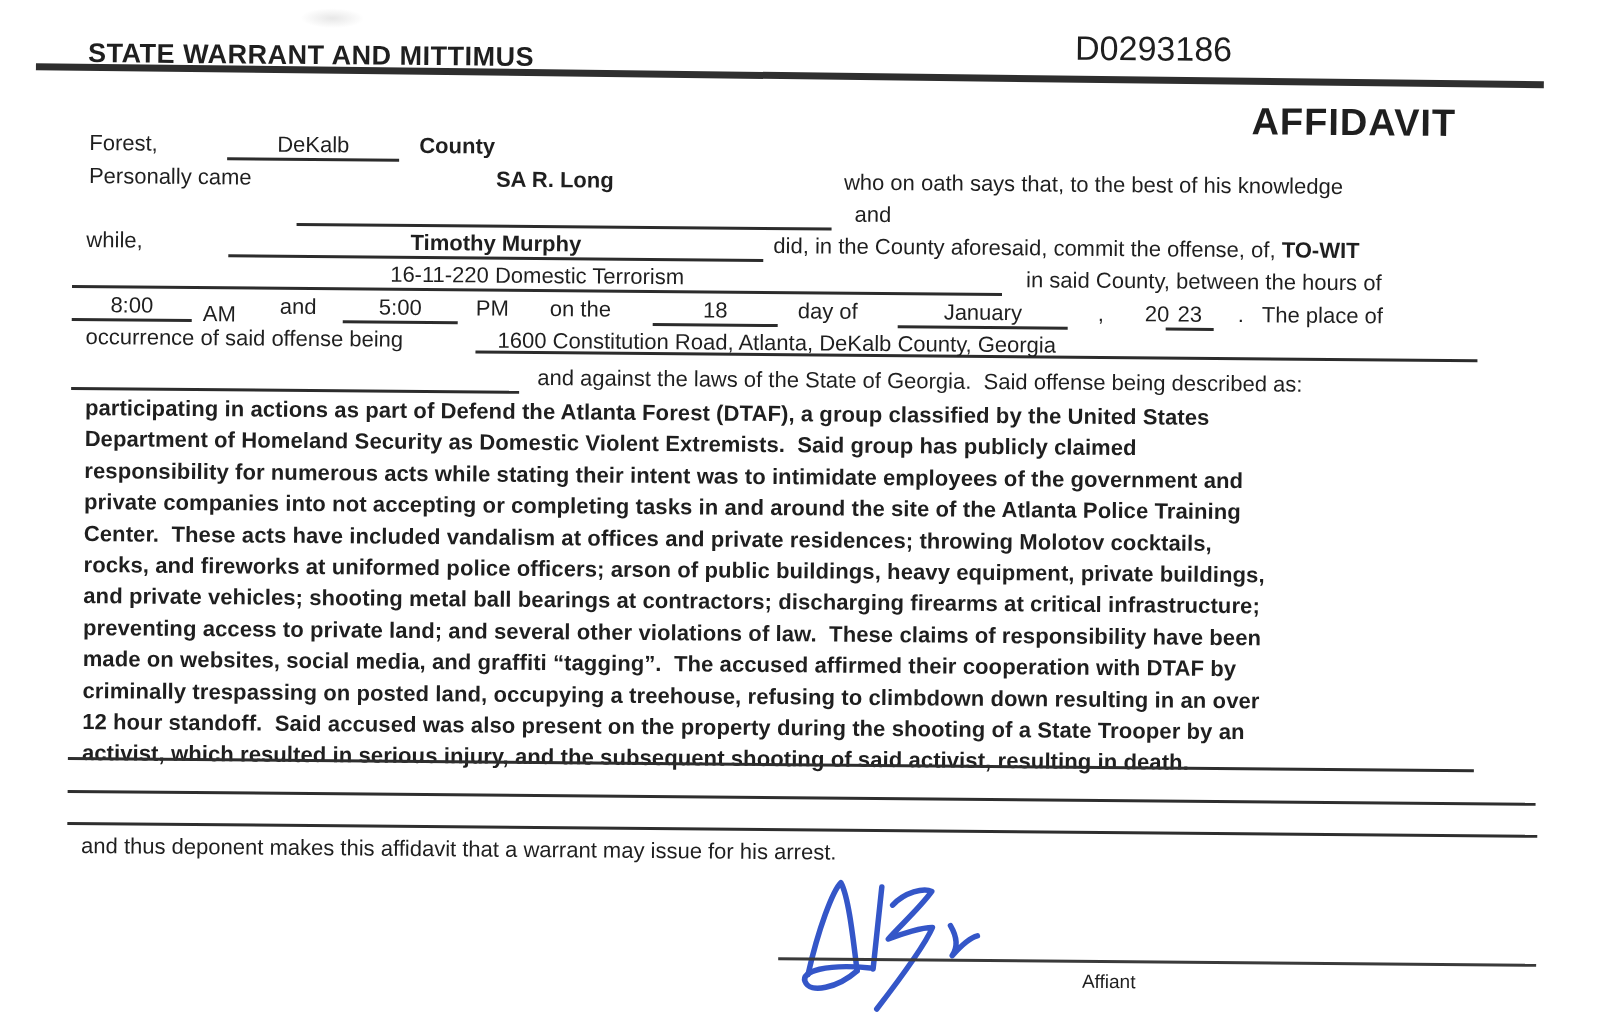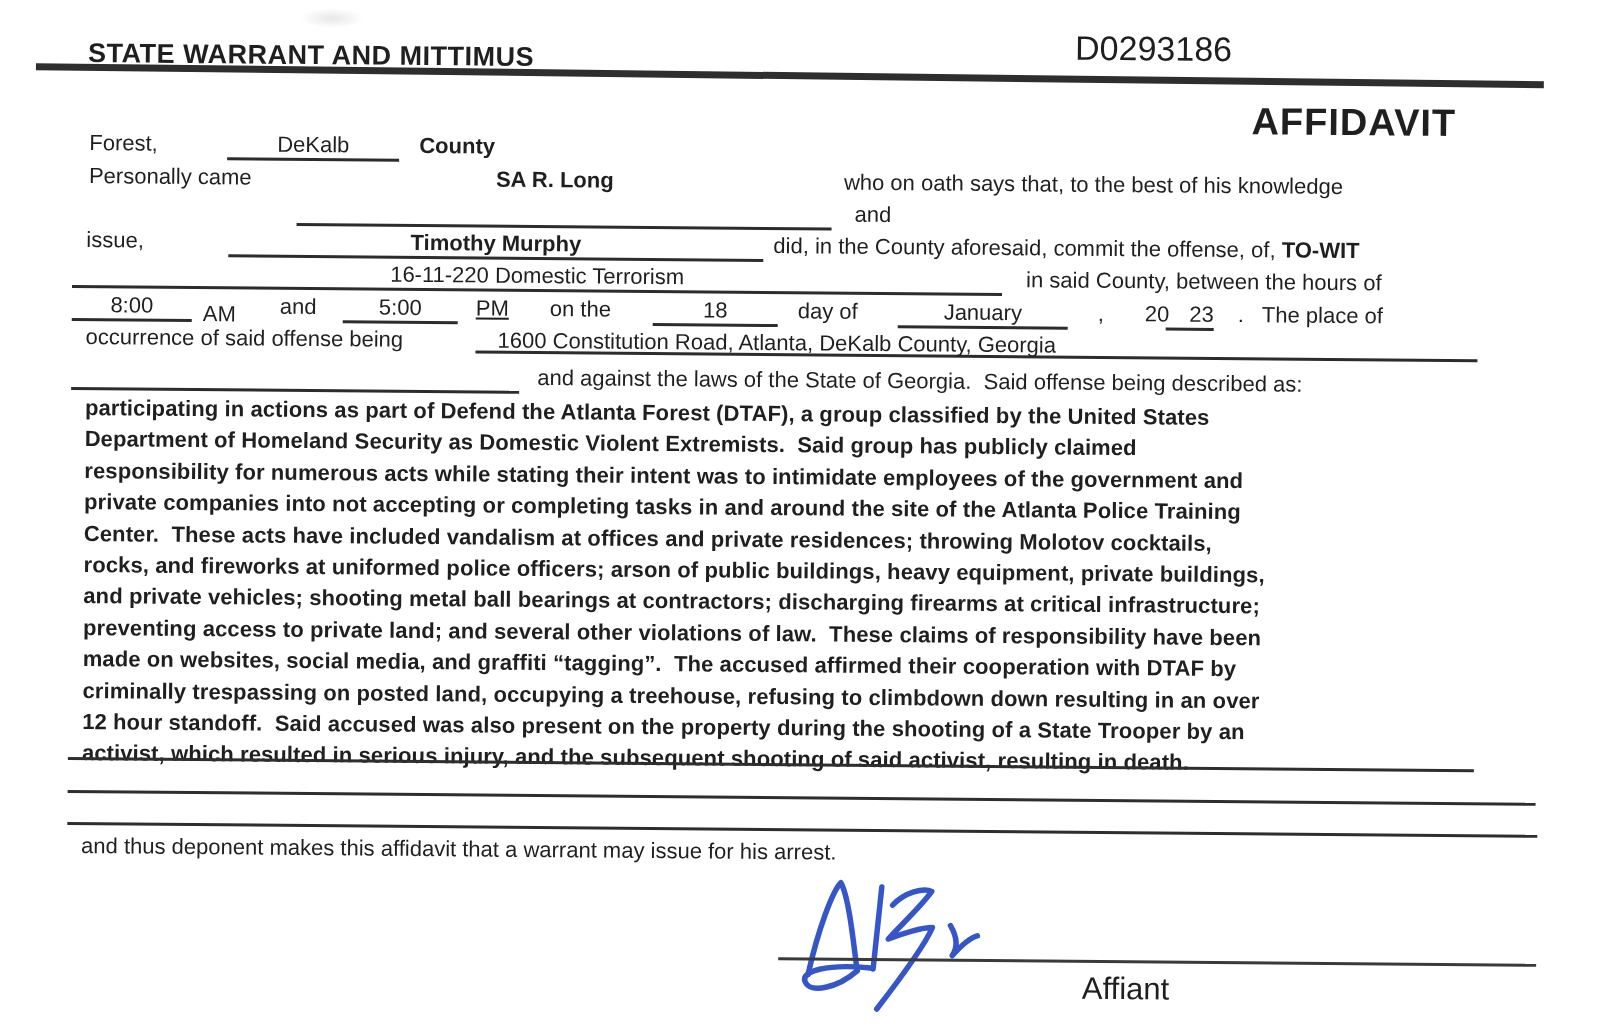--- a/index.html
+++ b/index.html
@@ -36,39 +36,39 @@
   <div class="field" style="left:228px;top:130px;width:172px;">DeKalb</div>
   <div class="abs t22" style="left:420px;top:130px;font-weight:bold;">County</div>
 
   <div class="abs t22" style="left:90px;top:163px;">Personally came</div>
   <div class="abs t22 b" style="left:497px;top:163px;">SA R. Long</div>
   <div class="abs t22" style="left:845px;top:163px;">who on oath says that, to the best of his knowledge</div>
 
   <div class="field" style="left:298px;top:195px;width:535px;"></div>
   <div class="abs t22" style="left:856px;top:195px;">and</div>
 
-  <div class="abs t22" style="left:88px;top:227px;">issue,</div>
+  <div class="abs t22" style="left:88px;top:227px;">while,</div>
   <div class="field b" style="left:230px;top:227px;width:535px;">Timothy Murphy</div>
   <div class="abs t22" style="left:775px;top:227px;"><span>did, in the County aforesaid, commit the offense, of, </span><span class="b">TO-WIT</span></div>
 
   <div class="field" style="left:74px;top:259px;width:930px;">16-11-220 Domestic Terrorism</div>
   <div class="abs t22" style="left:1028px;top:259px;">in said County, between the hours of</div>
 
   <div class="field" style="left:74px;top:292px;width:120px;">8:00</div>
   <div class="abs t22" style="left:205px;top:292px;margin-top:8px;">AM</div>
   <div class="abs t22" style="left:282px;top:292px;">and</div>
   <div class="field" style="left:345px;top:292px;width:115px;">5:00</div>
-  <div class="abs t22" style="left:478px;top:292px;text-decoration:underline;">PM</div>
+  <div class="abs t22" style="left:478px;top:292px;">PM</div>
   <div class="abs t22" style="left:552px;top:292px;">on the</div>
   <div class="field" style="left:655px;top:292px;width:125px;">18</div>
   <div class="abs t22" style="left:800px;top:292px;">day of</div>
   <div class="field" style="left:900px;top:292px;width:170px;">January</div>
   <div class="abs t22" style="left:1100px;top:292px;">,</div>
   <div class="abs t22" style="left:1147px;top:292px;">20</div>
-  <div class="field" style="left:1168px;top:292px;width:48px;text-align:right;">23</div>
+  <div class="field" style="left:1168px;top:292px;width:48px;">23</div>
   <div class="abs t22" style="left:1240px;top:292px;">.</div>
   <div class="abs t22" style="left:1264px;top:292px;">The place of</div>
 
   <div class="abs t22" style="left:88px;top:324px;">occurrence of said offense being</div>
   <div class="field" style="left:478px;top:324px;width:1002px;text-align:left;padding-left:22px;box-sizing:border-box;">1600 Constitution Road, Atlanta, DeKalb County, Georgia</div>
 
   <div class="field" style="left:74px;top:361px;width:448px;"></div>
   <div class="abs t22" style="left:540px;top:361px;">and against the laws of the State of Georgia.  Said offense being described as:</div>
 
   <div class="ptext">
@@ -95,15 +95,15 @@
   <svg class="sig-svg" width="230" height="160" viewBox="0 0 230 160">
     <g fill="none" stroke="#2a4dc6" stroke-width="5.5" stroke-linecap="round" stroke-linejoin="round" opacity="0.95">
       <path d="M28,112 C38,66 52,28 60,20 C68,34 73,78 77,108"></path>
       <path d="M77,108 C58,125 30,132 25,119 C21,109 46,101 90,105"></path>
       <path d="M101,24 L93,106"></path>
       <path d="M112,42 C124,29 143,24 151,28 C139,45 118,64 108,76 C122,70 142,64 152,64 C144,83 122,113 97,146"></path>
       <path d="M170,62 C176,72 178,83 172,92 C179,84 189,74 197,72"></path>
     </g>
   </svg>
   <div class="rule" style="left:786px;top:951px;width:758px;height:3px;background:#3a3a3a;"></div>
-  <div class="abs" style="left:1090px;top:962px;font-size:31px;">Affiant</div>
+  <div class="abs" style="left:1090px;top:962px;font-size:19px;">Affiant</div>
 
 </div>
 
 </body></html>

